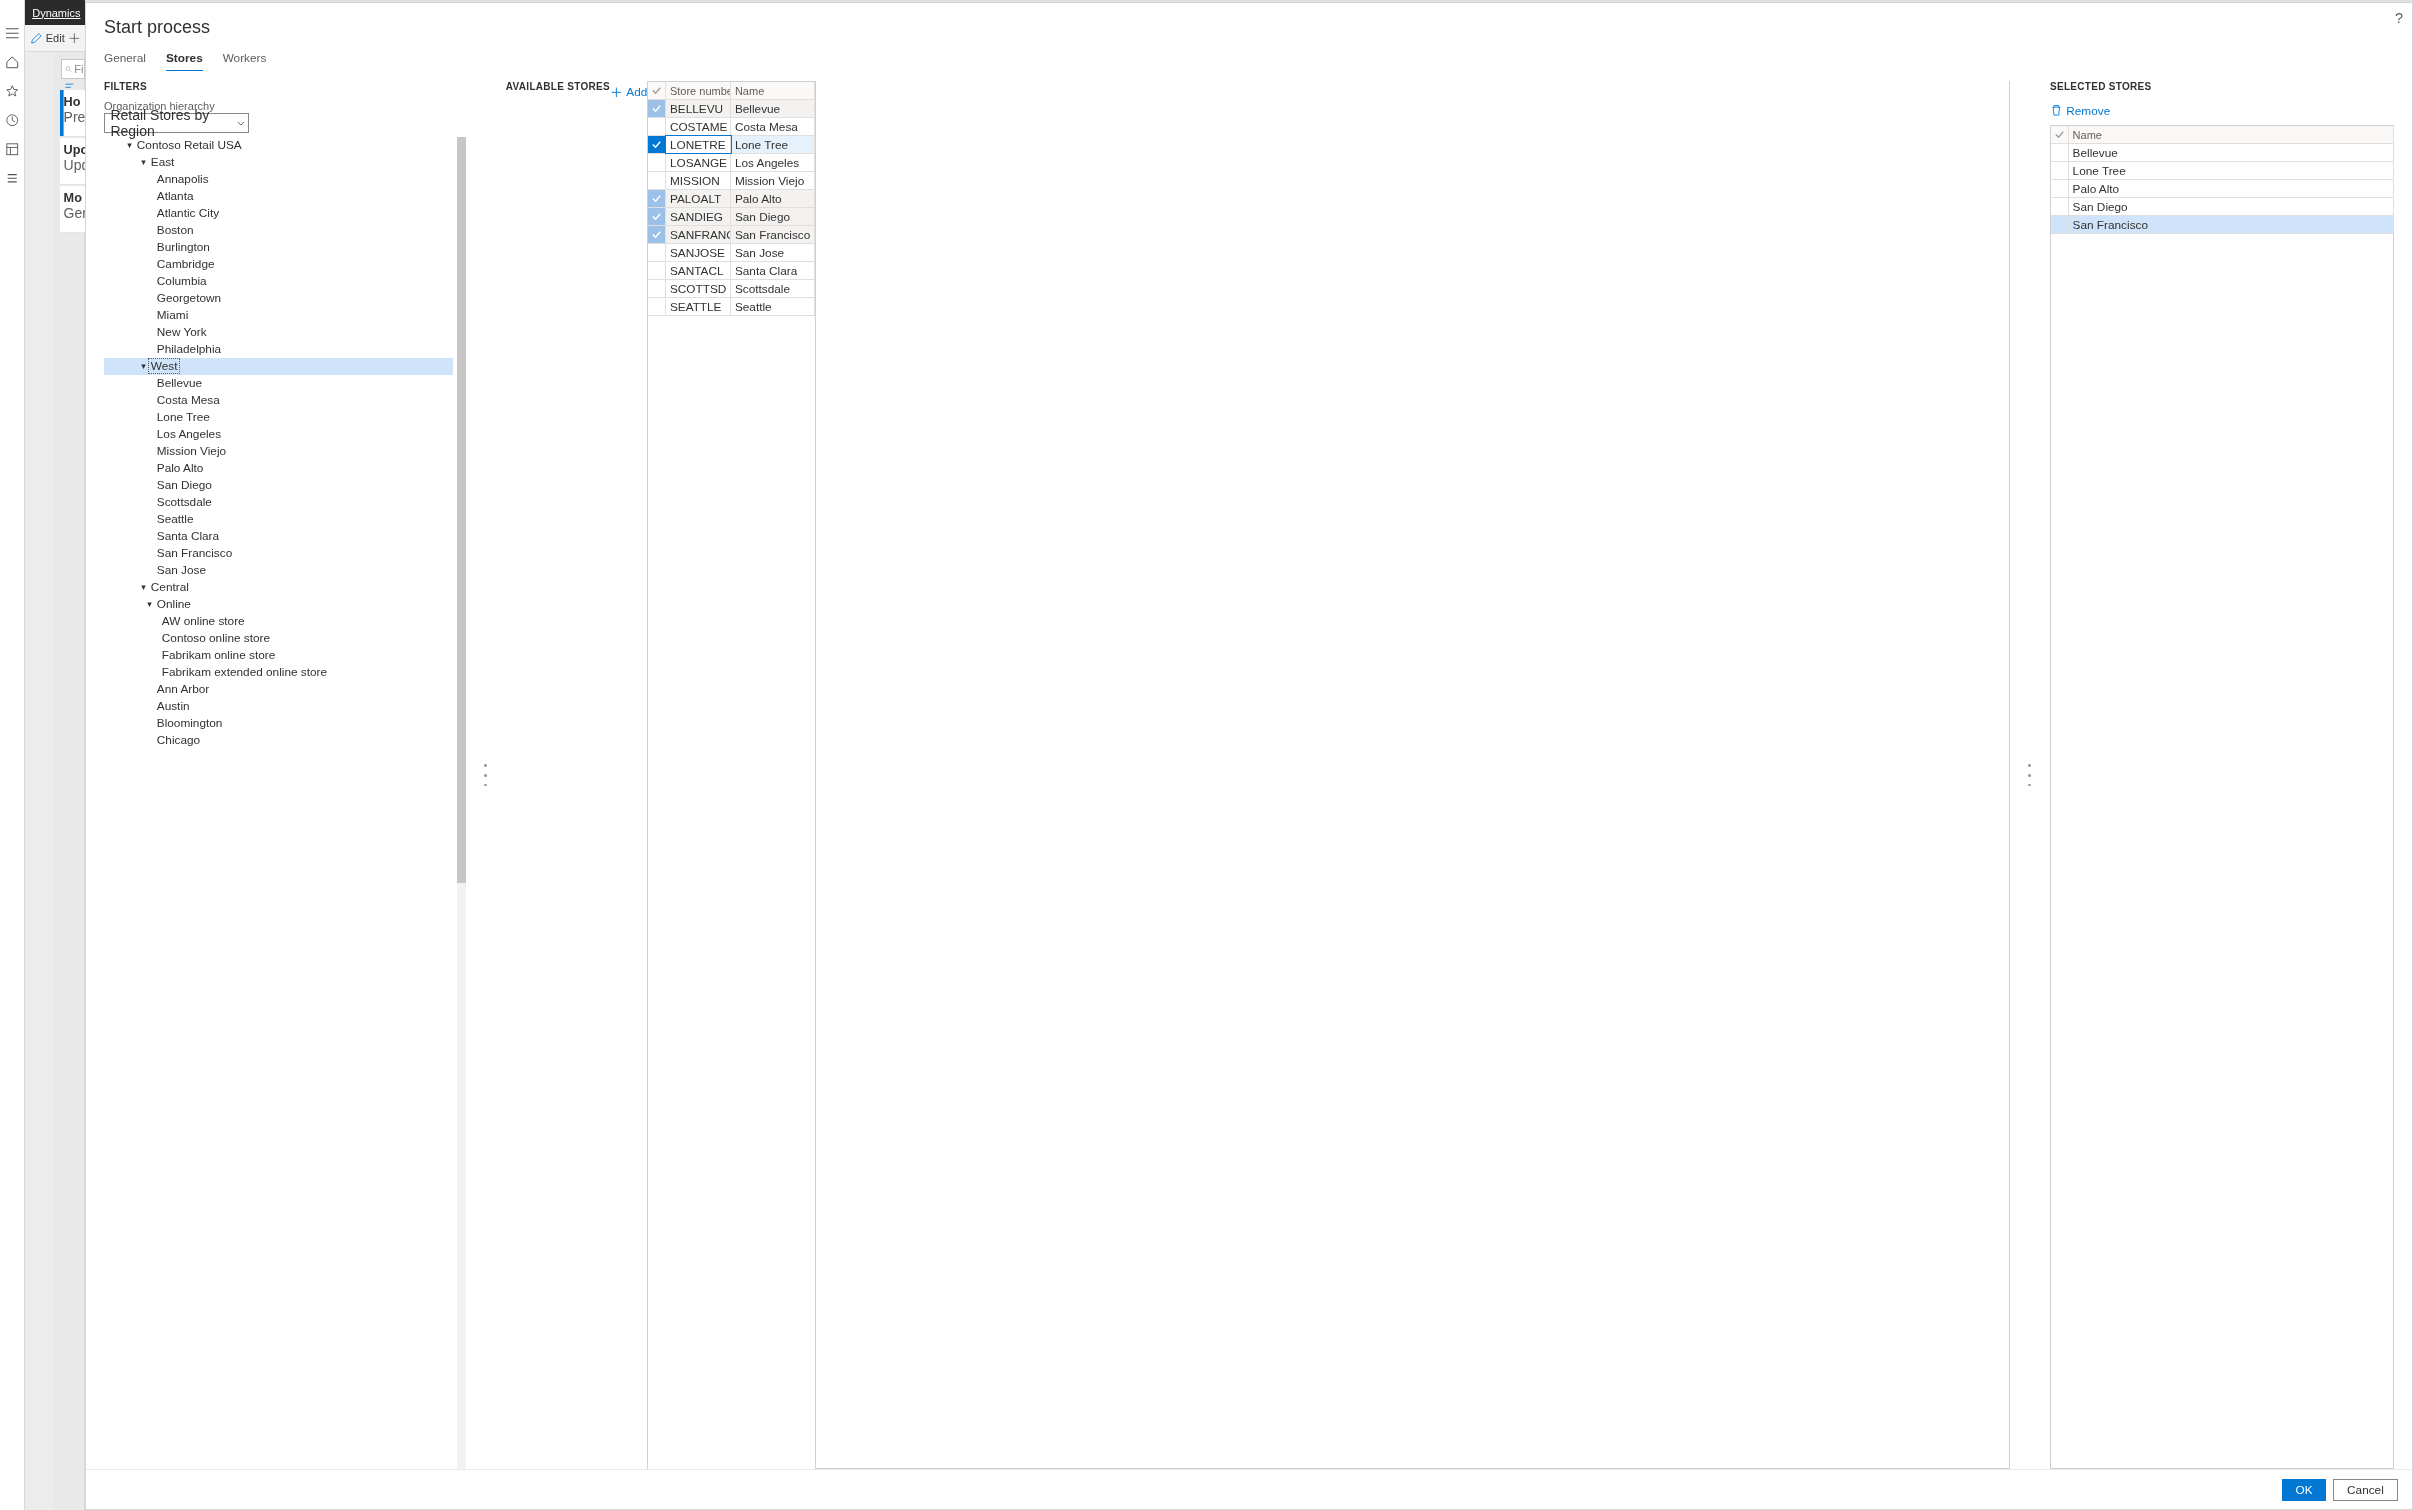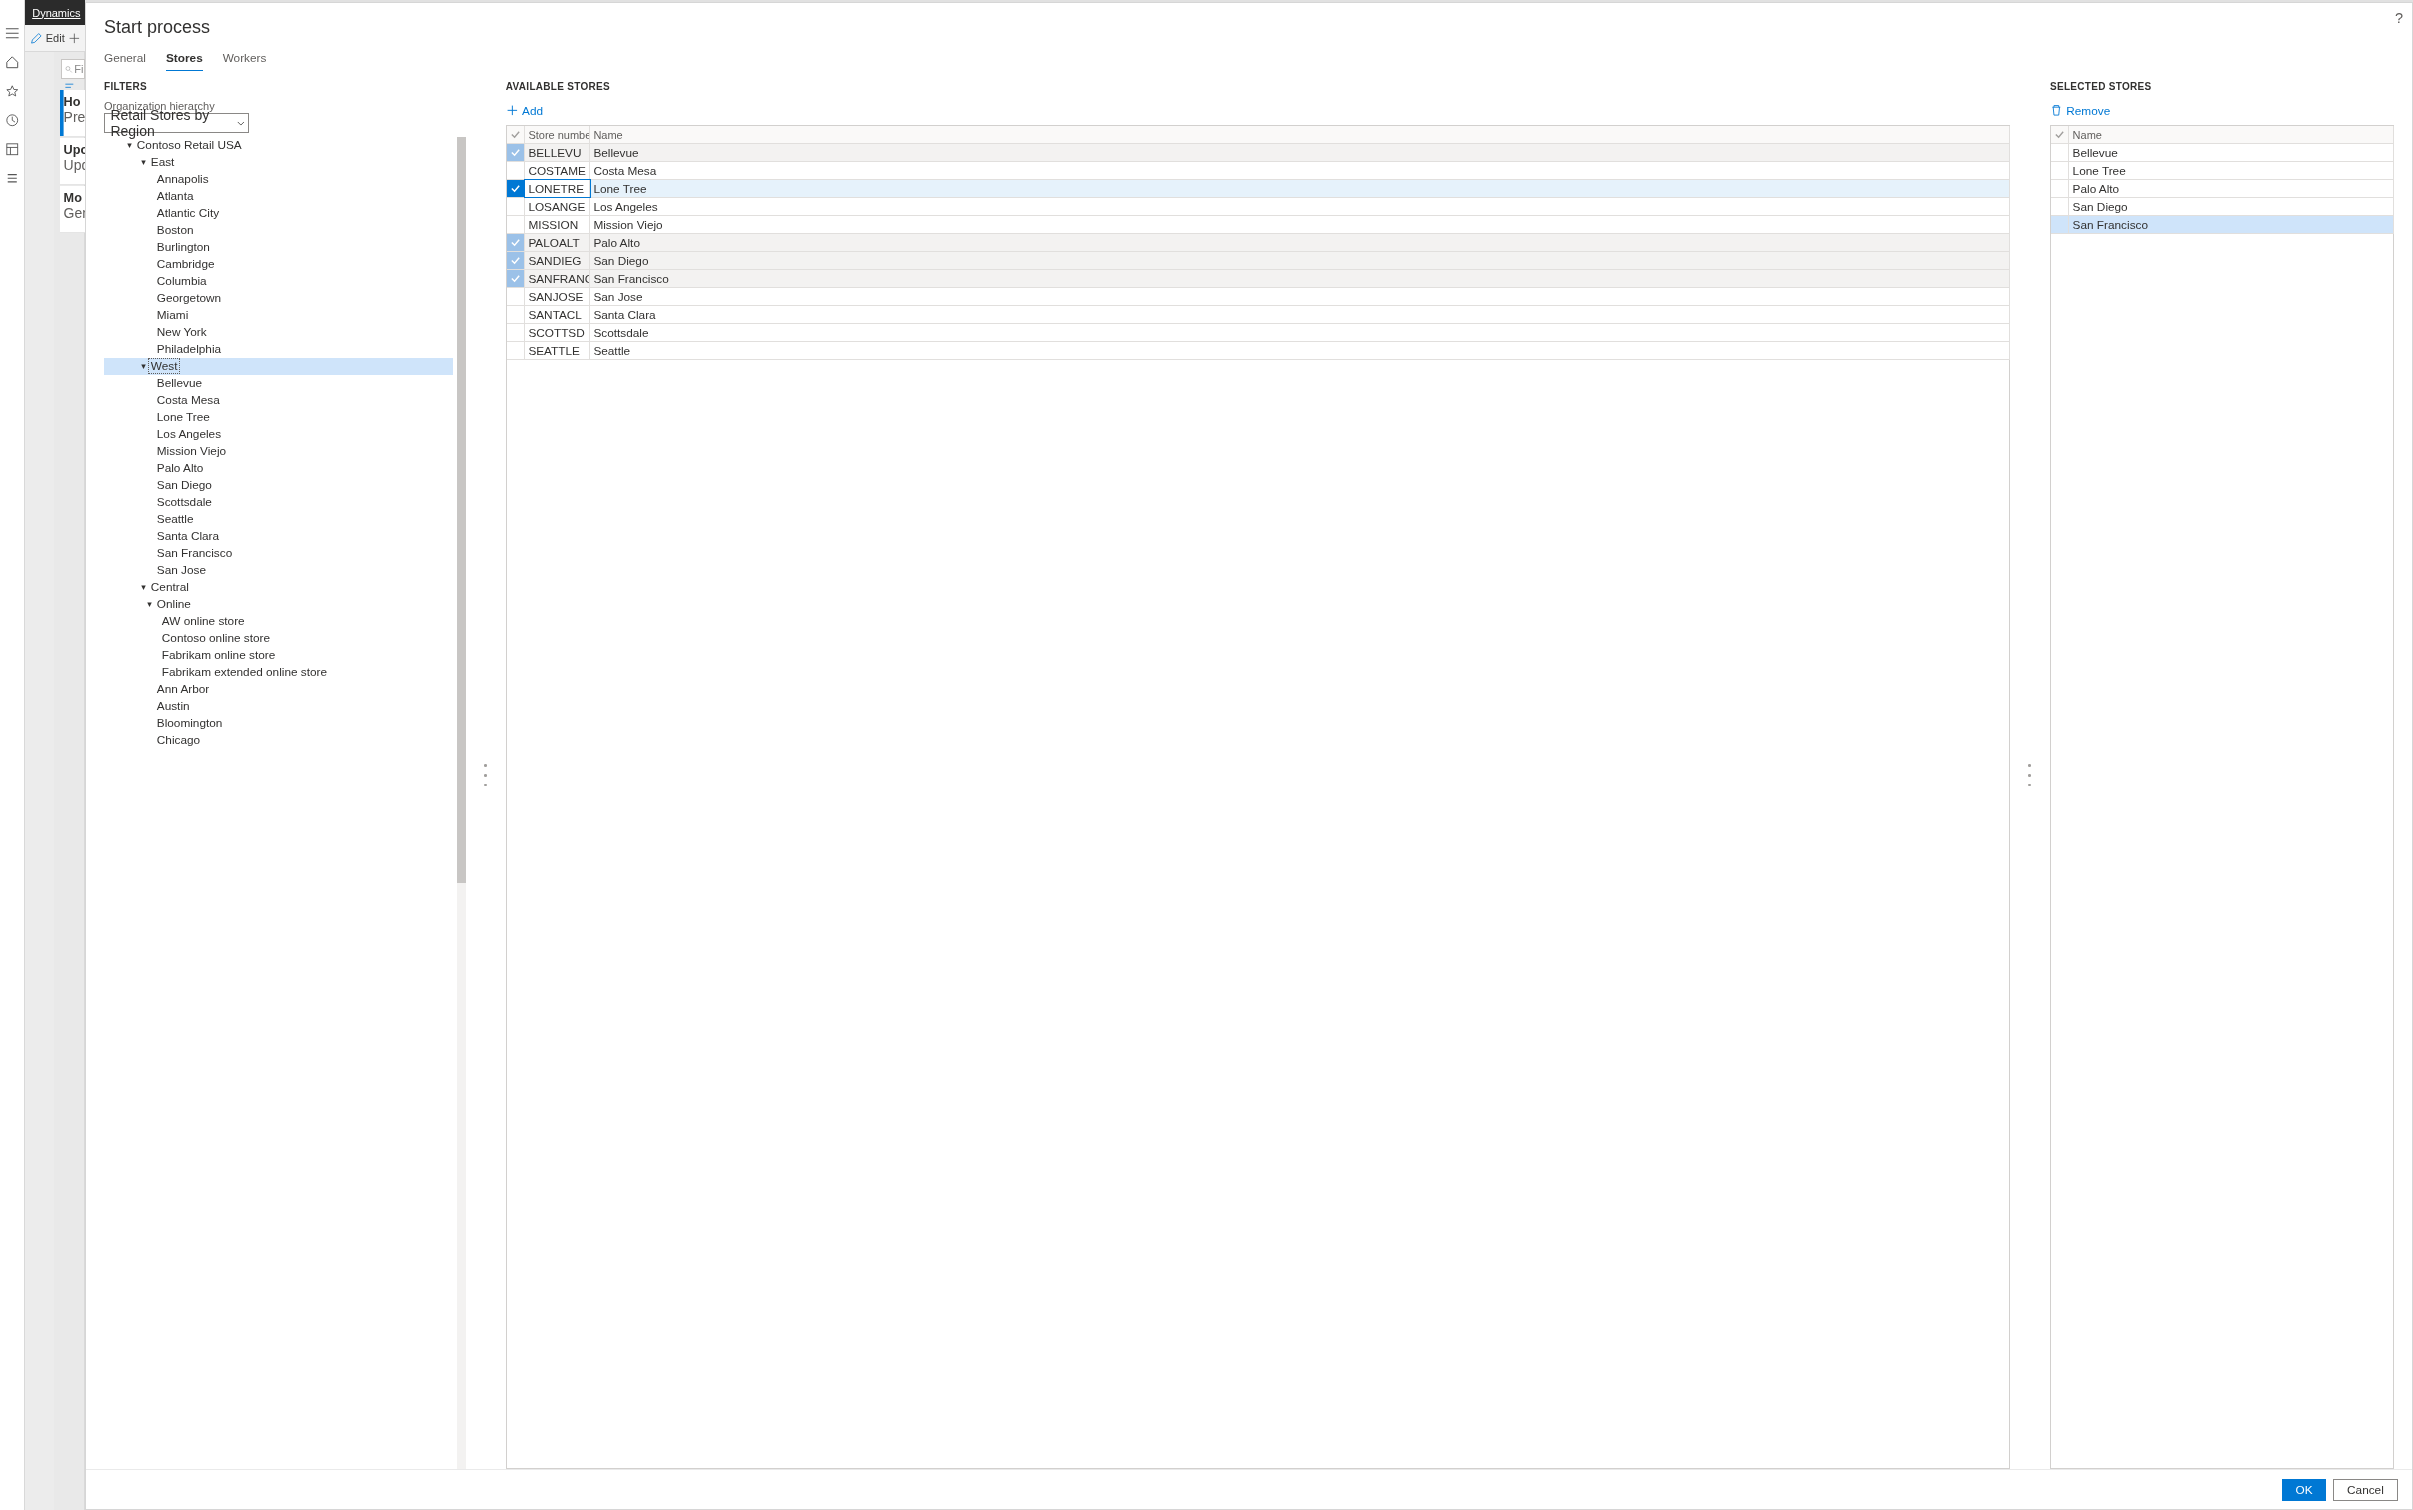--- a/index.html
+++ b/index.html
@@ -59,21 +59,21 @@
   .tree { flex:1; overflow:auto; margin-top:3.6px; font-size:11.8px; position:relative; padding-right:12.7px;}
   .tree-scroll { position:absolute; right:0; top:0; bottom:0; width:9px; background:#f3f2f1;}
   .tree-scroll-thumb { position:absolute; right:0; top:0; width:9px; height:56%; background:#c8c6c4;}
   .tnode { height:17px; display:flex; align-items:center; white-space:nowrap; padding-left:0;}
   .tnode .caret { width:11px; text-align:center; color:#323130; font-size:9px; user-select:none;}
   .tnode .lbl { padding:0 1.8px;}
   .tnode.sel { background:#cfe4fa;}
   .tnode.sel .lbl { outline:0.9px dotted #605e5c;} .ind1{padding-left:20px;} .ind2{padding-left:34px;} .ind3{padding-left:40px;} .ind4{padding-left:45px;}
 
   
-  .col-mid { flex:1; display:flex; flex-direction:column; min-width:380px;}
+  .col-mid { flex:1; display:flex; flex-direction:row; min-width:380px;}
   .col-right { width:344px; display:flex; flex-direction:column;}
   .splitter { width:7.2px; display:flex; align-items:center; justify-content:center; color:#a19f9d;}
   .splitter .grip { width:3.6px; height:22px; display:flex; flex-direction:column; justify-content:space-between;}
   .splitter .dot {width:2.7px; height:2.7px; background:#a19f9d; border-radius:50%;}
 
   .action-link { color:#0078d4; font-size:11.8px; display:flex; align-items:center; gap:3.6px; height:22px; cursor:pointer; margin-bottom:3.6px;}
   .action-link svg { width:12.7px; height:12.7px; }
 
   .grid { border-top:0.9px solid #d2d0ce; border-left:0.9px solid #d2d0ce; font-size:11.8px;}
   .grow { display:flex; border-bottom:0.9px solid #e1dfdd; border-right:0.9px solid #e1dfdd; height:18px; align-items:stretch;}

